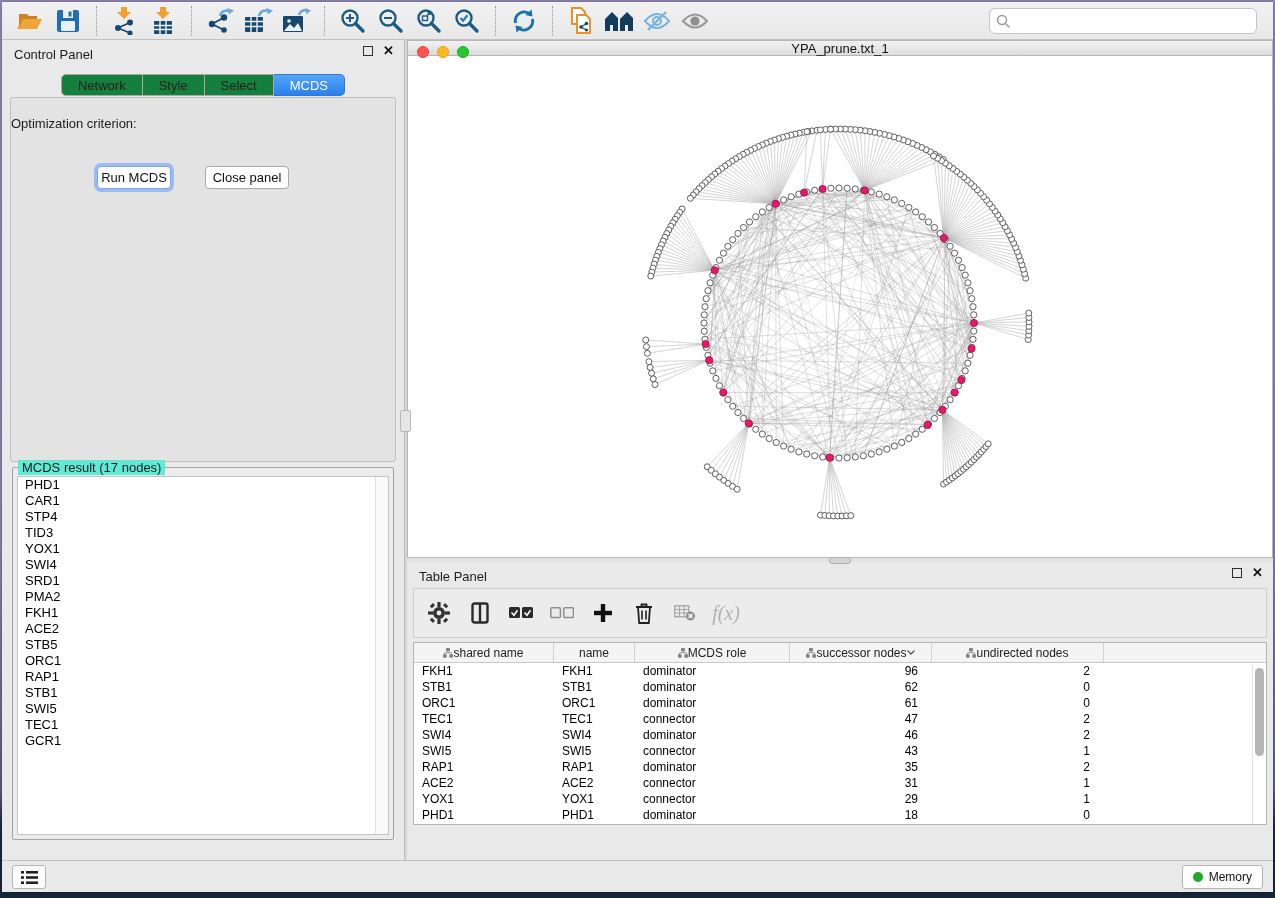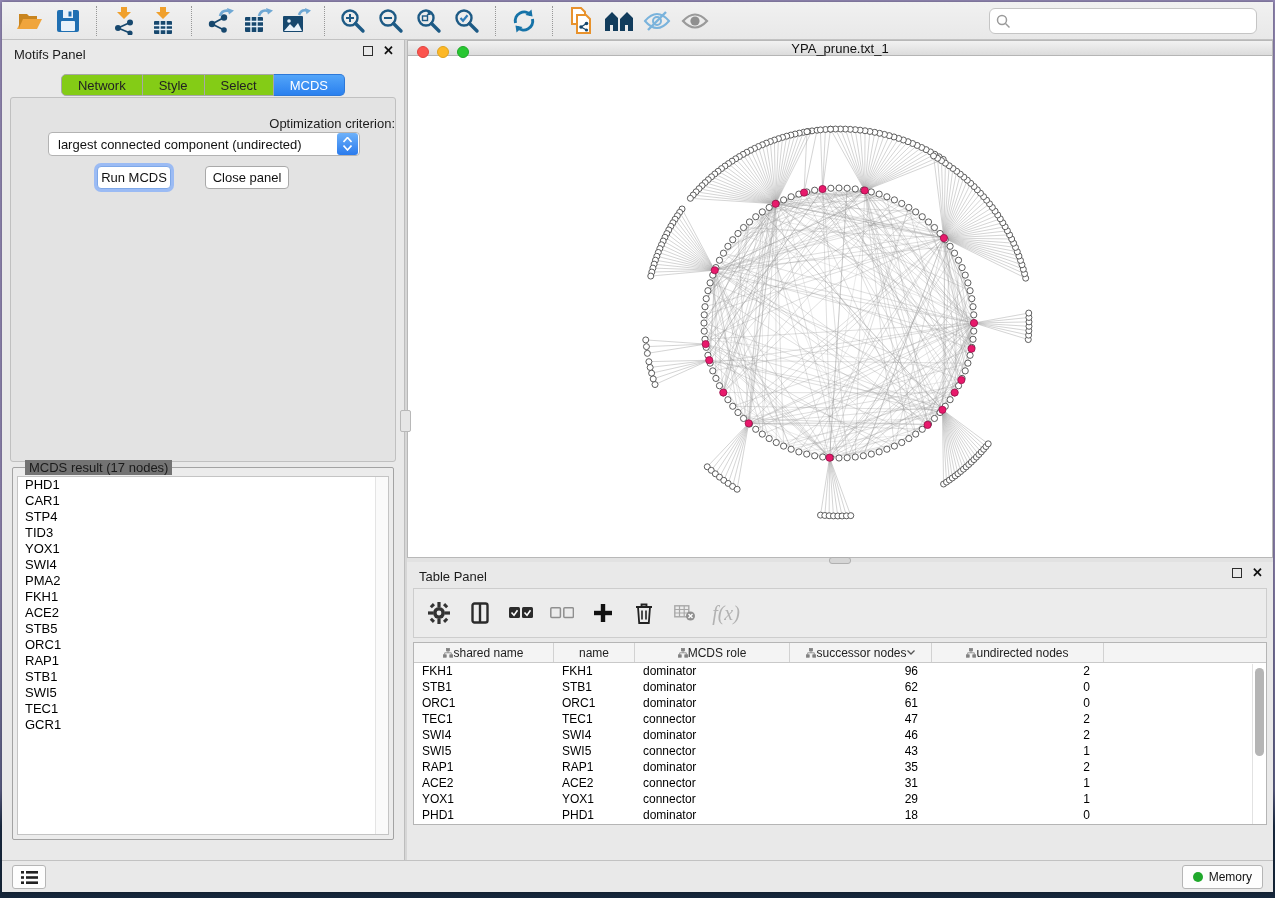--- a/index.html
+++ b/index.html
@@ -18,38 +18,38 @@
 
   
   .control-panel { position:absolute; left:0; top:38px; width:403px; bottom:32px; background:#e9e9e9; border-right:1px solid #bdbdbd; }
   .panel-header { position:relative; height:28px; display:flex; align-items:center; padding:0 12px; }
   .panel-title { font-size:13px; color:#1c1c1c; }
   .panel-header-icons { position:absolute; right:10px; top:6px; display:flex; gap:10px; align-items:center; }
   .float-box { width:10px; height:10px; border:1.6px solid #2d2d2d; background:transparent; }
   .close-x { font-size:13px; font-weight:bold; color:#111; line-height:10px; }
 
   .cp-tabs { display:flex; justify-content:center; margin-top:6px; }
-  .seg-tab { height:22px; padding:0 16px; background:#84cc16; border:1px solid #a7a7a7; font-size:13px; color:#222; display:flex; align-items:center; cursor:pointer; }
+  .seg-tab { height:22px; padding:0 16px; background:#15803d; border:1px solid #a7a7a7; font-size:13px; color:#222; display:flex; align-items:center; cursor:pointer; }
   .seg-tab + .seg-tab { border-left:none; }
   .seg-tab:first-child { border-radius:5px 0 0 5px; }
   .seg-tab:last-child { border-radius:0 5px 5px 0; }
   .seg-tab.selected { background:linear-gradient(#53a5f9,#2a80ef); color:#fff; border-color:#2d78d8; }
 
   .cp-pane { position:absolute; left:8px; top:57px; width:386px; height:365px; background:#e3e3e3; border:1px solid #c0c0c0; border-radius:3px; }
-  .opt-label { text-align:right; font-size:13px; color:#1b1b1b; margin-top:18px; }
+  .opt-label { text-align:left; font-size:13px; color:#1b1b1b; margin-top:18px; }
   .dropdown { position:absolute; left:37px; top:34px; width:312px; height:24px; background:#fff; border:1px solid #b3b3b3; border-radius:4px; display:flex; align-items:center; cursor:pointer; }
   .dropdown-text { flex:1; font-size:13px; color:#111; padding-left:9px; white-space:nowrap; overflow:hidden; }
   .dropdown-stepper { width:21px; height:22px; border-radius:3px; margin-right:1px; background:linear-gradient(#6db1fa,#2a7bed); display:flex; flex-direction:column; align-items:center; justify-content:center; gap:2px; }
   .btn-row { position:absolute; top:68px; left:0; width:100%; }
   .mac-btn { position:absolute; height:23px; background:#fff; border:1px solid #a9a9a9; border-radius:4px; font-size:13px; color:#111; display:flex; align-items:center; justify-content:center; cursor:pointer; font-family:"Liberation Sans",sans-serif; }
   .btn-run { left:86px; width:74px; box-shadow:0 0 0 3px rgba(106,160,255,.6); border-color:#7ea8e8; }
   .btn-close-panel { left:194px; width:84px; }
 
   .mcds-fieldset { position:absolute; left:10px; top:427px; width:382px; height:373px; border:1px solid #a3a3a3; border-radius:2px; background:#ececec; }
-  .mcds-legend { position:absolute; top:-8px; left:12px; background:#737373; padding:0 4px; font-size:13px; color:#1b1b1b; }
+  .mcds-legend { position:absolute; top:-8px; left:5px; background:#5eead4; padding:0 4px; font-size:13px; color:#1b1b1b; }
   .mcds-list { position:absolute; left:4px; right:4px; top:8px; bottom:4px; background:#fff; border:1px solid #c4c4c4; overflow:hidden; }
   .mcds-scroll { position:absolute; right:0; top:0; bottom:0; width:13px; background:#fafafa; border-left:1px solid #e4e4e4; }
   .mcds-item { font-size:13px; color:#000; line-height:16px; padding-left:7px; }
 
   
   .right-area { position:absolute; left:405px; right:0; top:38px; bottom:32px; }
   .v-splitter { position:absolute; left:403px; top:38px; bottom:32px; width:2px; background:#d6d6d6; }
   .v-grip { position:absolute; left:398px; top:408px; width:11px; height:22px; background:#e6e6e6; border:1px solid #b8b8b8; border-radius:2px; z-index:5; }
 
   .network-window { position:absolute; left:0; right:0; top:0; height:518px; background:#fff; border:1px solid #b8b8b8; }
@@ -242,21 +242,21 @@
             <circle cx="6" cy="6" r="4.5" fill="none" stroke="#9a9a9a" stroke-width="1.5"></circle>
             <path d="M9.5 9.5L13.5 13.5" stroke="#9a9a9a" stroke-width="1.5"></path>
           </svg>
       </span>
       <input class="search-input" type="text" aria-label="search" value="" style="">
     </div>
   </div>
 
   <div class="control-panel">
     <div class="panel-header">
-      <span class="panel-title">Motifs Panel</span>
+      <span class="panel-title">Control Panel</span>
       <span class="panel-header-icons">
         <span class="float-box"></span>
         <span class="close-x">✕</span>
       </span>
     </div>
     <div class="cp-tabs">
       <div class="seg-tab">
           <span>Network</span>
         </div>
       <div class="seg-tab">
@@ -264,46 +264,36 @@
         </div>
       <div class="seg-tab">
           <span>Select</span>
         </div>
       <div class="seg-tab selected">
           <span>MCDS</span>
         </div>
     </div>
     <div class="cp-pane">
       <div class="opt-label">Optimization criterion:</div>
-      <div class="dropdown">
-        <span class="dropdown-text">largest connected component (undirected)</span>
-        <span class="dropdown-stepper">
-          <svg width="9" height="6" viewBox="0 0 9 6">
-              <path d="M0.5 5L4.5 0.5 8.5 5" fill="none" stroke="#fff" stroke-width="1.6"></path>
-            </svg>
-          <svg width="9" height="6" viewBox="0 0 9 6">
-              <path d="M0.5 0.5L4.5 5 8.5 0.5" fill="none" stroke="#fff" stroke-width="1.6"></path>
-            </svg>
-        </span>
-      </div>
       <div class="btn-row">
         <button class="mac-btn btn-run">Run MCDS</button>
         <button class="mac-btn btn-close-panel">Close panel</button>
       </div>
     </div>
     <div class="mcds-fieldset">
       <span class="mcds-legend">MCDS result (17 nodes)</span>
       <div class="mcds-list" id="mcds-list">
         <div class="mcds-scroll"></div>
       <div class="mcds-item">PHD1</div>
           <div class="mcds-item">CAR1</div>
           <div class="mcds-item">STP4</div>
           <div class="mcds-item">TID3</div>
           <div class="mcds-item">YOX1</div>
           <div class="mcds-item">SWI4</div>
+          <div class="mcds-item">SRD1</div>
           <div class="mcds-item">PMA2</div>
           <div class="mcds-item">FKH1</div>
           <div class="mcds-item">ACE2</div>
           <div class="mcds-item">STB5</div>
           <div class="mcds-item">ORC1</div>
           <div class="mcds-item">RAP1</div>
           <div class="mcds-item">STB1</div>
           <div class="mcds-item">SWI5</div>
           <div class="mcds-item">TEC1</div>
           <div class="mcds-item">GCR1</div>

